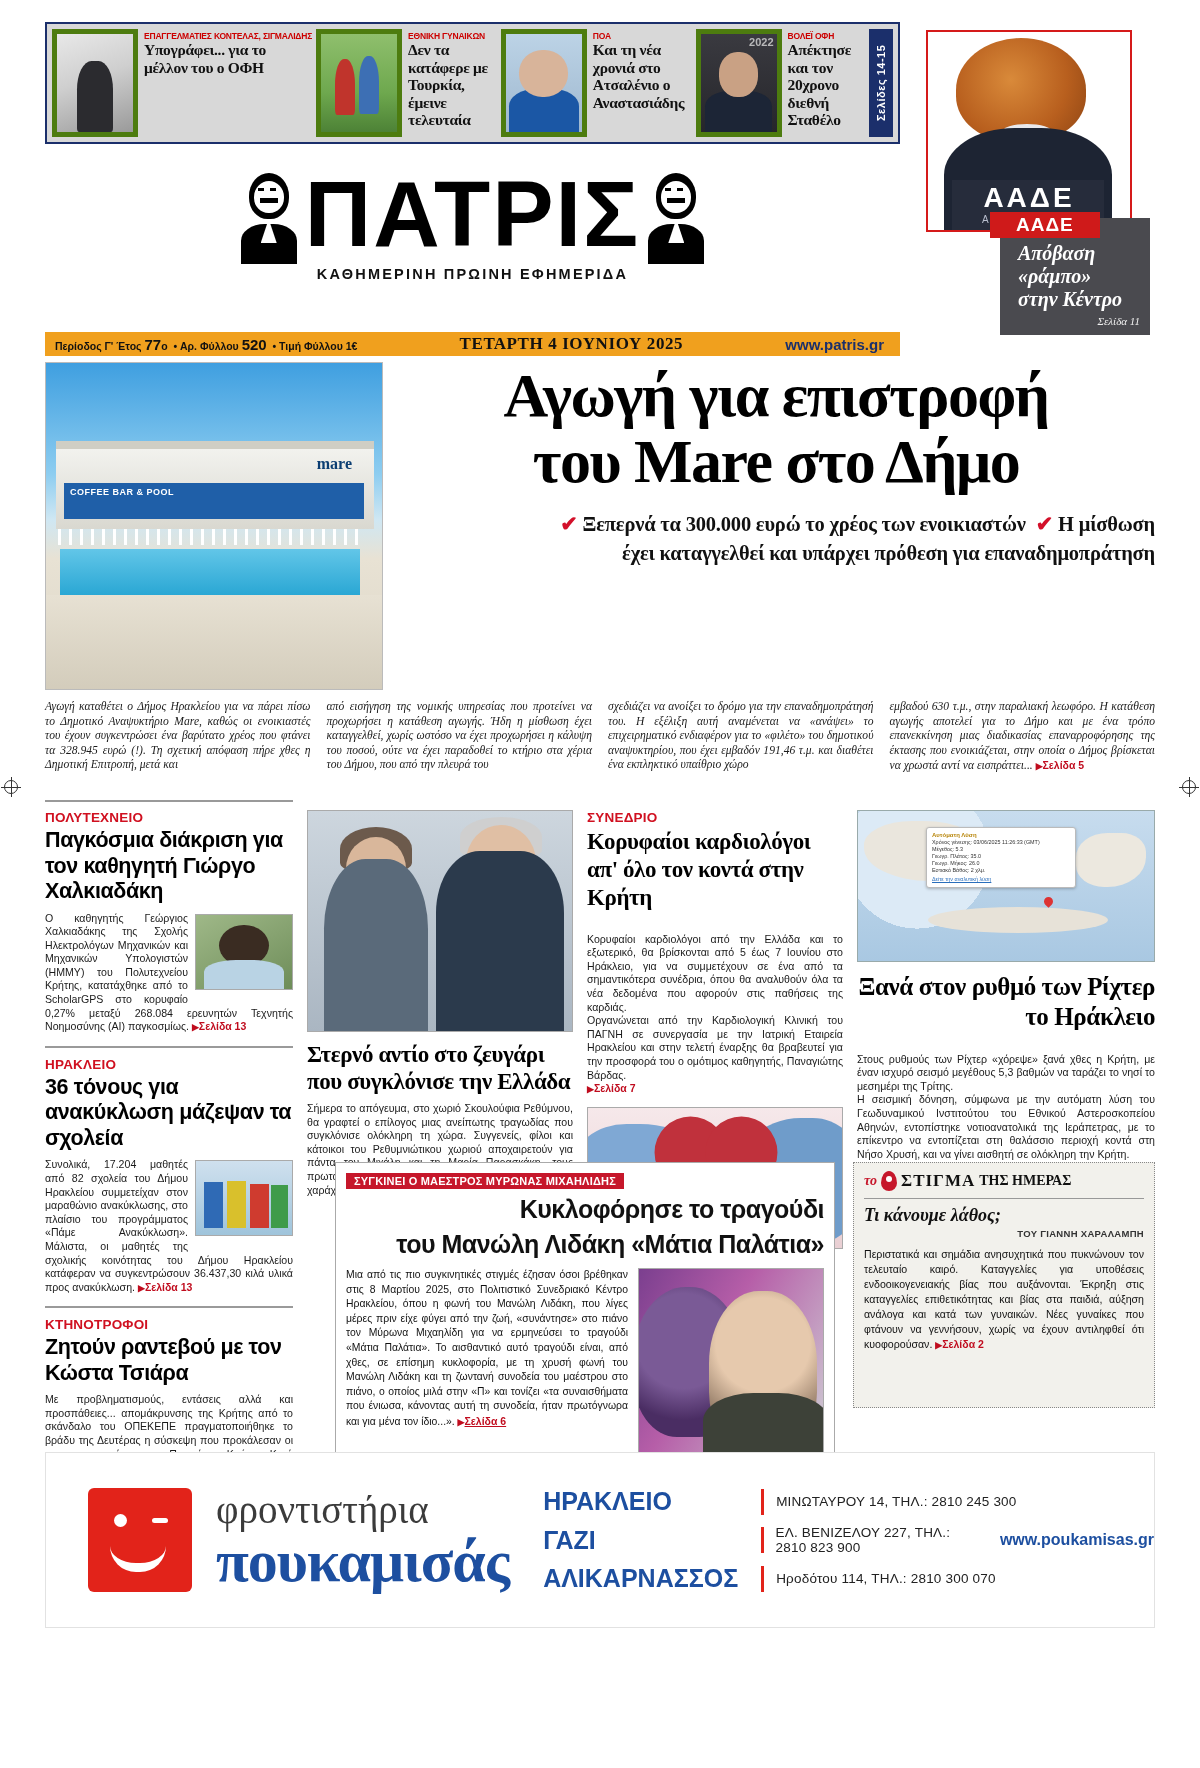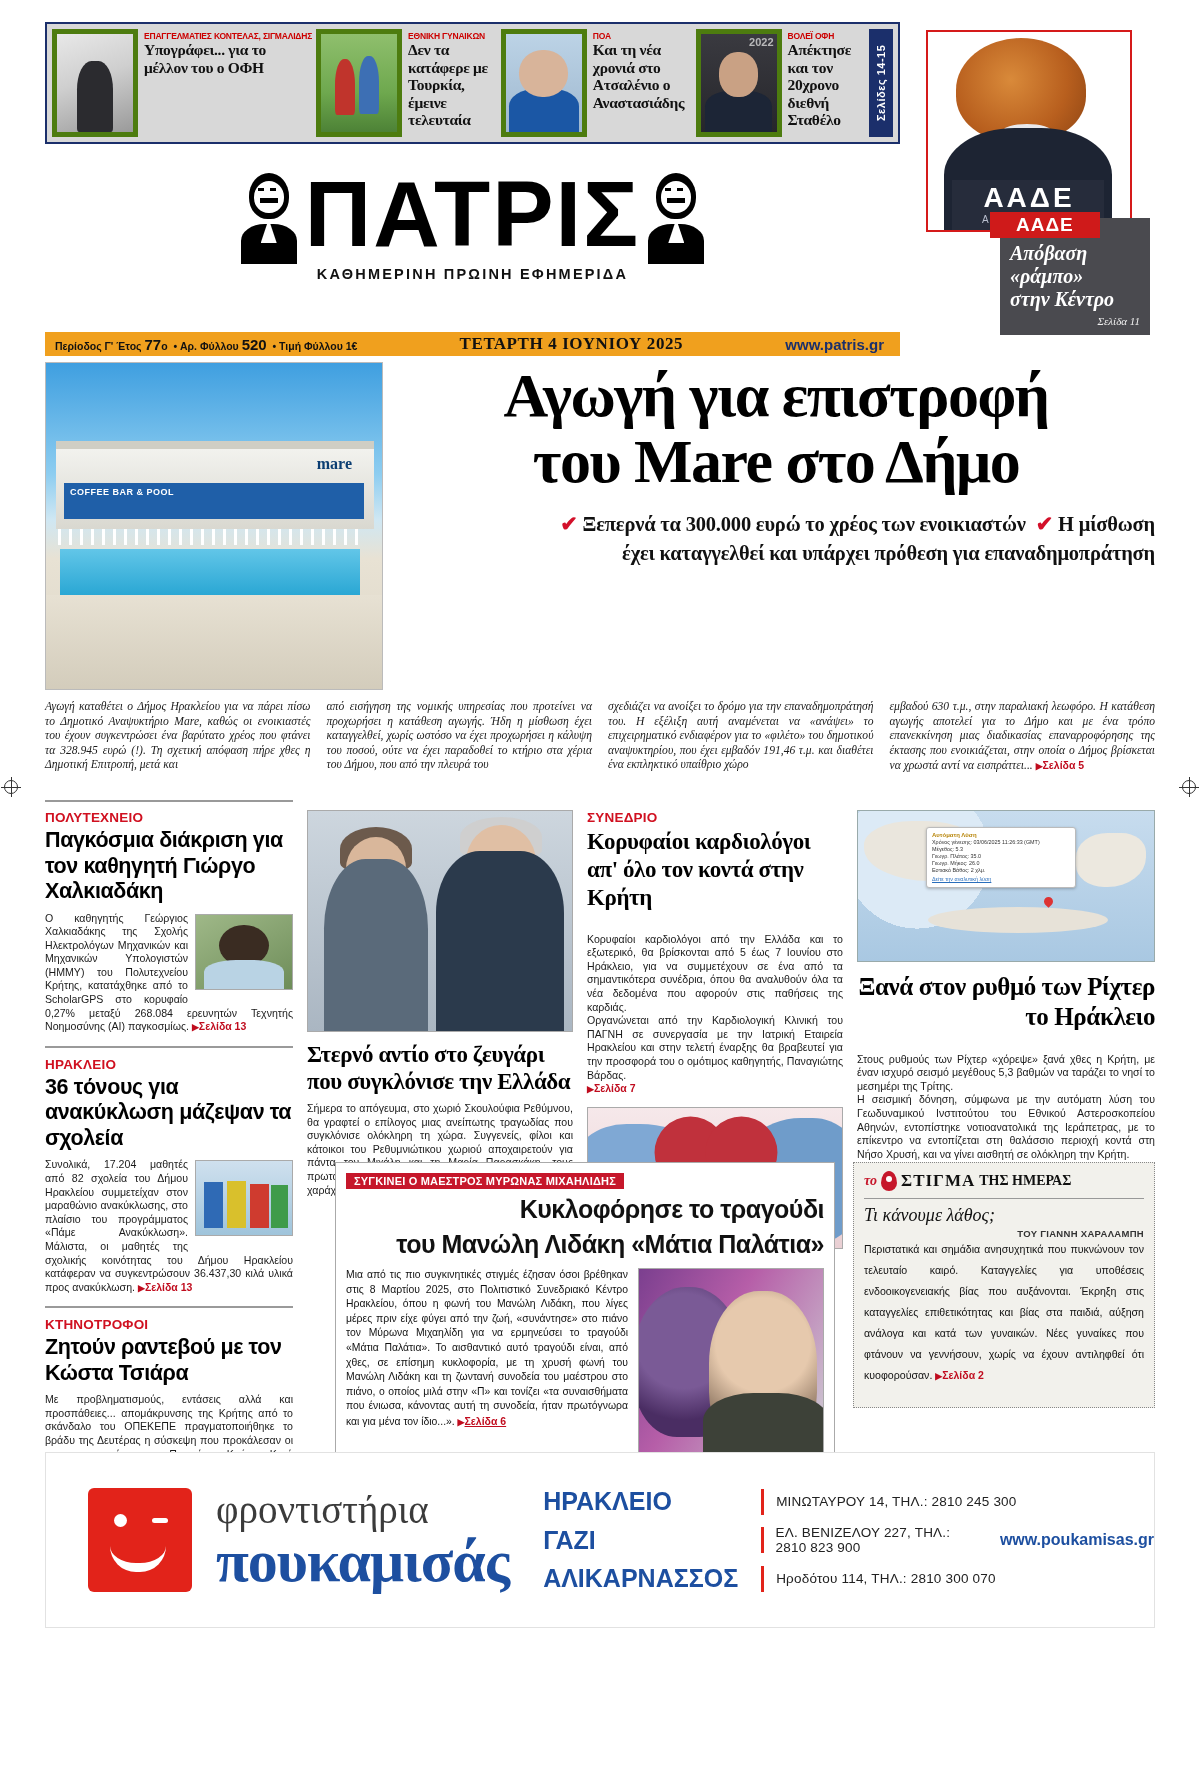--- a/index.html
+++ b/index.html
@@ -72,21 +72,21 @@
                background: #1d2433; border-radius: 42% 42% 0 0; }
   .aade-collar{ position:absolute; left:74px; top:92px; width:50px; height:16px; background:#e9e9ec;
                 border-radius: 50% 50% 0 0; }
   .aade-vest  { position:absolute; left:24px; top:148px; width:152px; height:62px; background:#262c3b; }
   .aade-logo  { position:absolute; left:0; right:0; top:150px; text-align:center; color:#fff;
                 font-size:28px; font-weight:bold; letter-spacing:3px;
                 font-family:"Liberation Sans",sans-serif; }
   .aade-sub   { position:absolute; left:0; right:0; top:182px; text-align:center; color:#b9bfce;
                 font-size:10px; letter-spacing:2px; font-family:"Liberation Sans",sans-serif; }
   .aade-caption { position: absolute; left: 88px; top: 196px; width: 150px; background: #4a4a4f;
-                  color: #fff; padding: 24px 10px 8px 10px; }
+                  color: #fff; padding: 24px 10px 8px 18px; }
   .aade-badge { position: absolute; left: 78px; top: 190px; background: #cf1a1a; color: #fff;
                 font-size: 19px; font-weight: bold; padding: 2px 26px; letter-spacing: 1px;
                 font-family: "Liberation Sans", sans-serif; }
   .aade-caption .l { font-family: "Liberation Serif", serif; font-style: italic; font-weight: bold;
                      font-size: 20px; line-height: 23px; }
   .aade-page { font-family: "Liberation Serif", serif; font-style: italic; font-size: 11px;
                text-align: right; margin-top: 4px; color: #f0f0f0; }
 
   
   .masthead { position: absolute; left: 45px; top: 160px; width: 855px; height: 130px;
@@ -262,25 +262,25 @@
   .stigma-top { display: flex; align-items: center; gap: 4px; font-family: "Liberation Serif", serif; }
   .stigma-to { color: #c6172b; font-weight: bold; font-size: 14px; font-style: italic; }
   .pin2 { width: 16px; height: 20px; background: #c6172b; border-radius: 50% 50% 50% 50%/60% 60% 40% 40%;
           position: relative; }
   .pin2::after { content:""; position:absolute; left:5px; top:5px; width:6px; height:6px;
                  background:#fff; border-radius:50%; }
   .stigma-word { font-family: "Liberation Serif", serif; font-weight: bold; font-size: 17px;
                  letter-spacing: 1px; }
   .stigma-of { font-family: "Liberation Serif", serif; font-weight: bold; font-size: 14px; }
   .stigma-rule { border-top: 1px solid #999; margin: 7px 0 6px 0; }
-  .stigma-q { font-family: "Liberation Serif", serif; font-style: italic; font-weight: normal;
+  .stigma-q { font-family: "Liberation Serif", serif; font-style: italic; font-weight: bold;
               font-size: 18px; }
   .stigma-by { text-align: right; font-size: 9.5px; font-weight: bold; color: #333;
                letter-spacing: .3px; margin-top: 2px; }
-  .stigma-body { font-size: 10.6px; line-height: 21px; text-align: justify; }
+  .stigma-body { font-size: 10.6px; line-height: 15px; text-align: justify; margin-top: 8px; }
 
   
   .adbar { position: absolute; left: 45px; top: 1452px; width: 1110px; height: 176px;
            background: #fff; border: 1px solid #e2e2e2; display: flex; align-items: center; }
   .ad-logo { flex: 0 0 110px; margin-left: 42px; }
   .ad-square { width: 104px; height: 104px; background: #e2231a; border-radius: 6px;
                position: relative; }
   .ad-square .eye1 { position: absolute; left: 26px; top: 26px; width: 13px; height: 13px;
                      background: #fff; border-radius: 50%; }
   .ad-square .eye2 { position: absolute; right: 24px; top: 30px; width: 16px; height: 5px;

